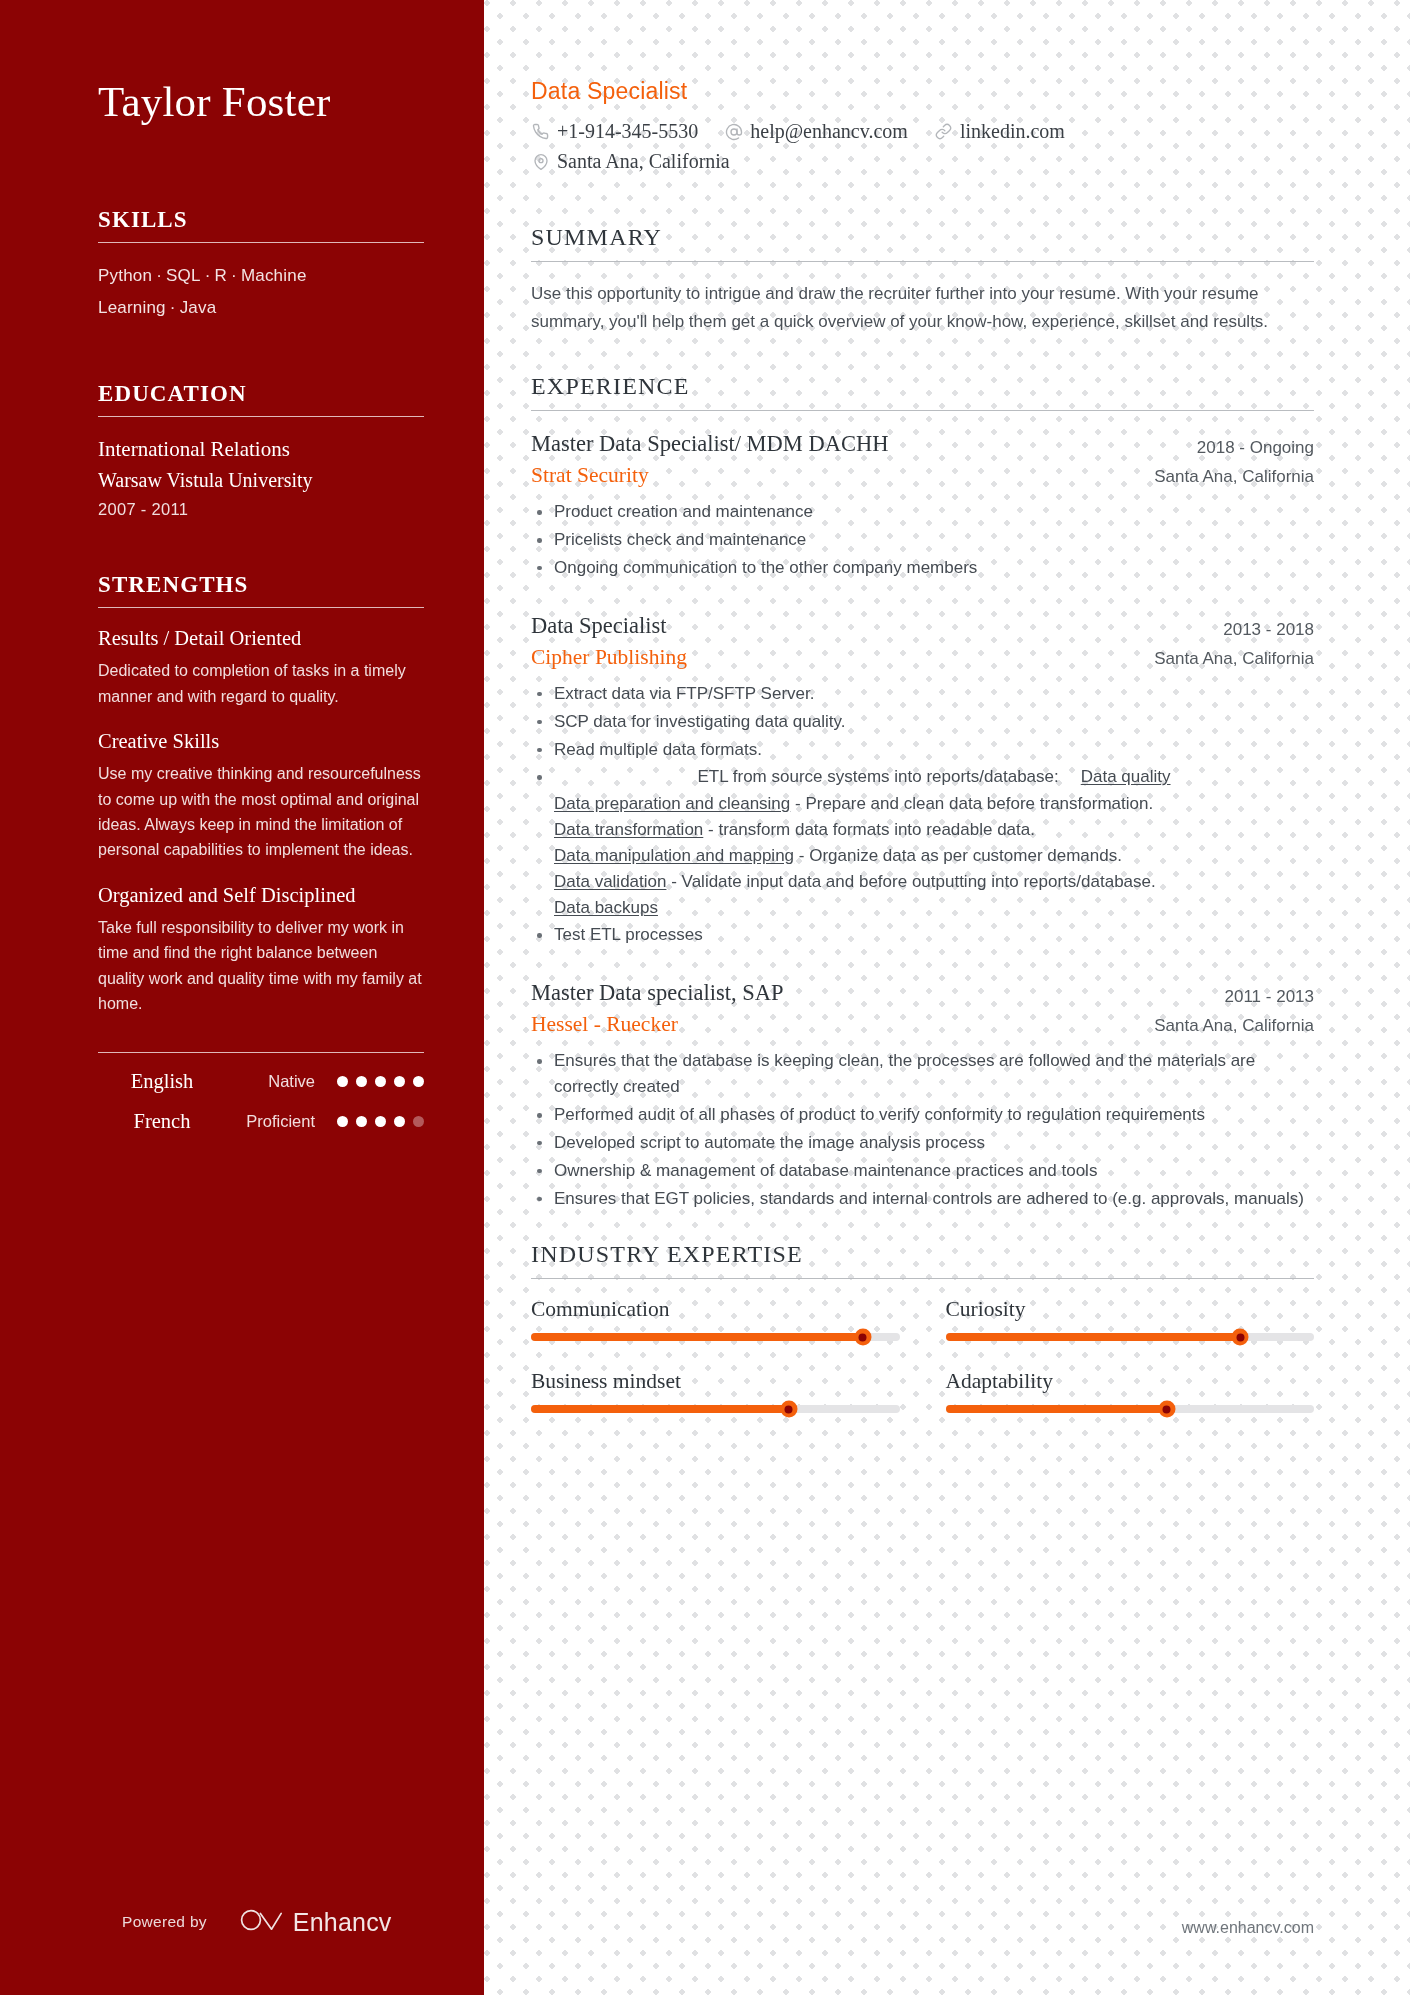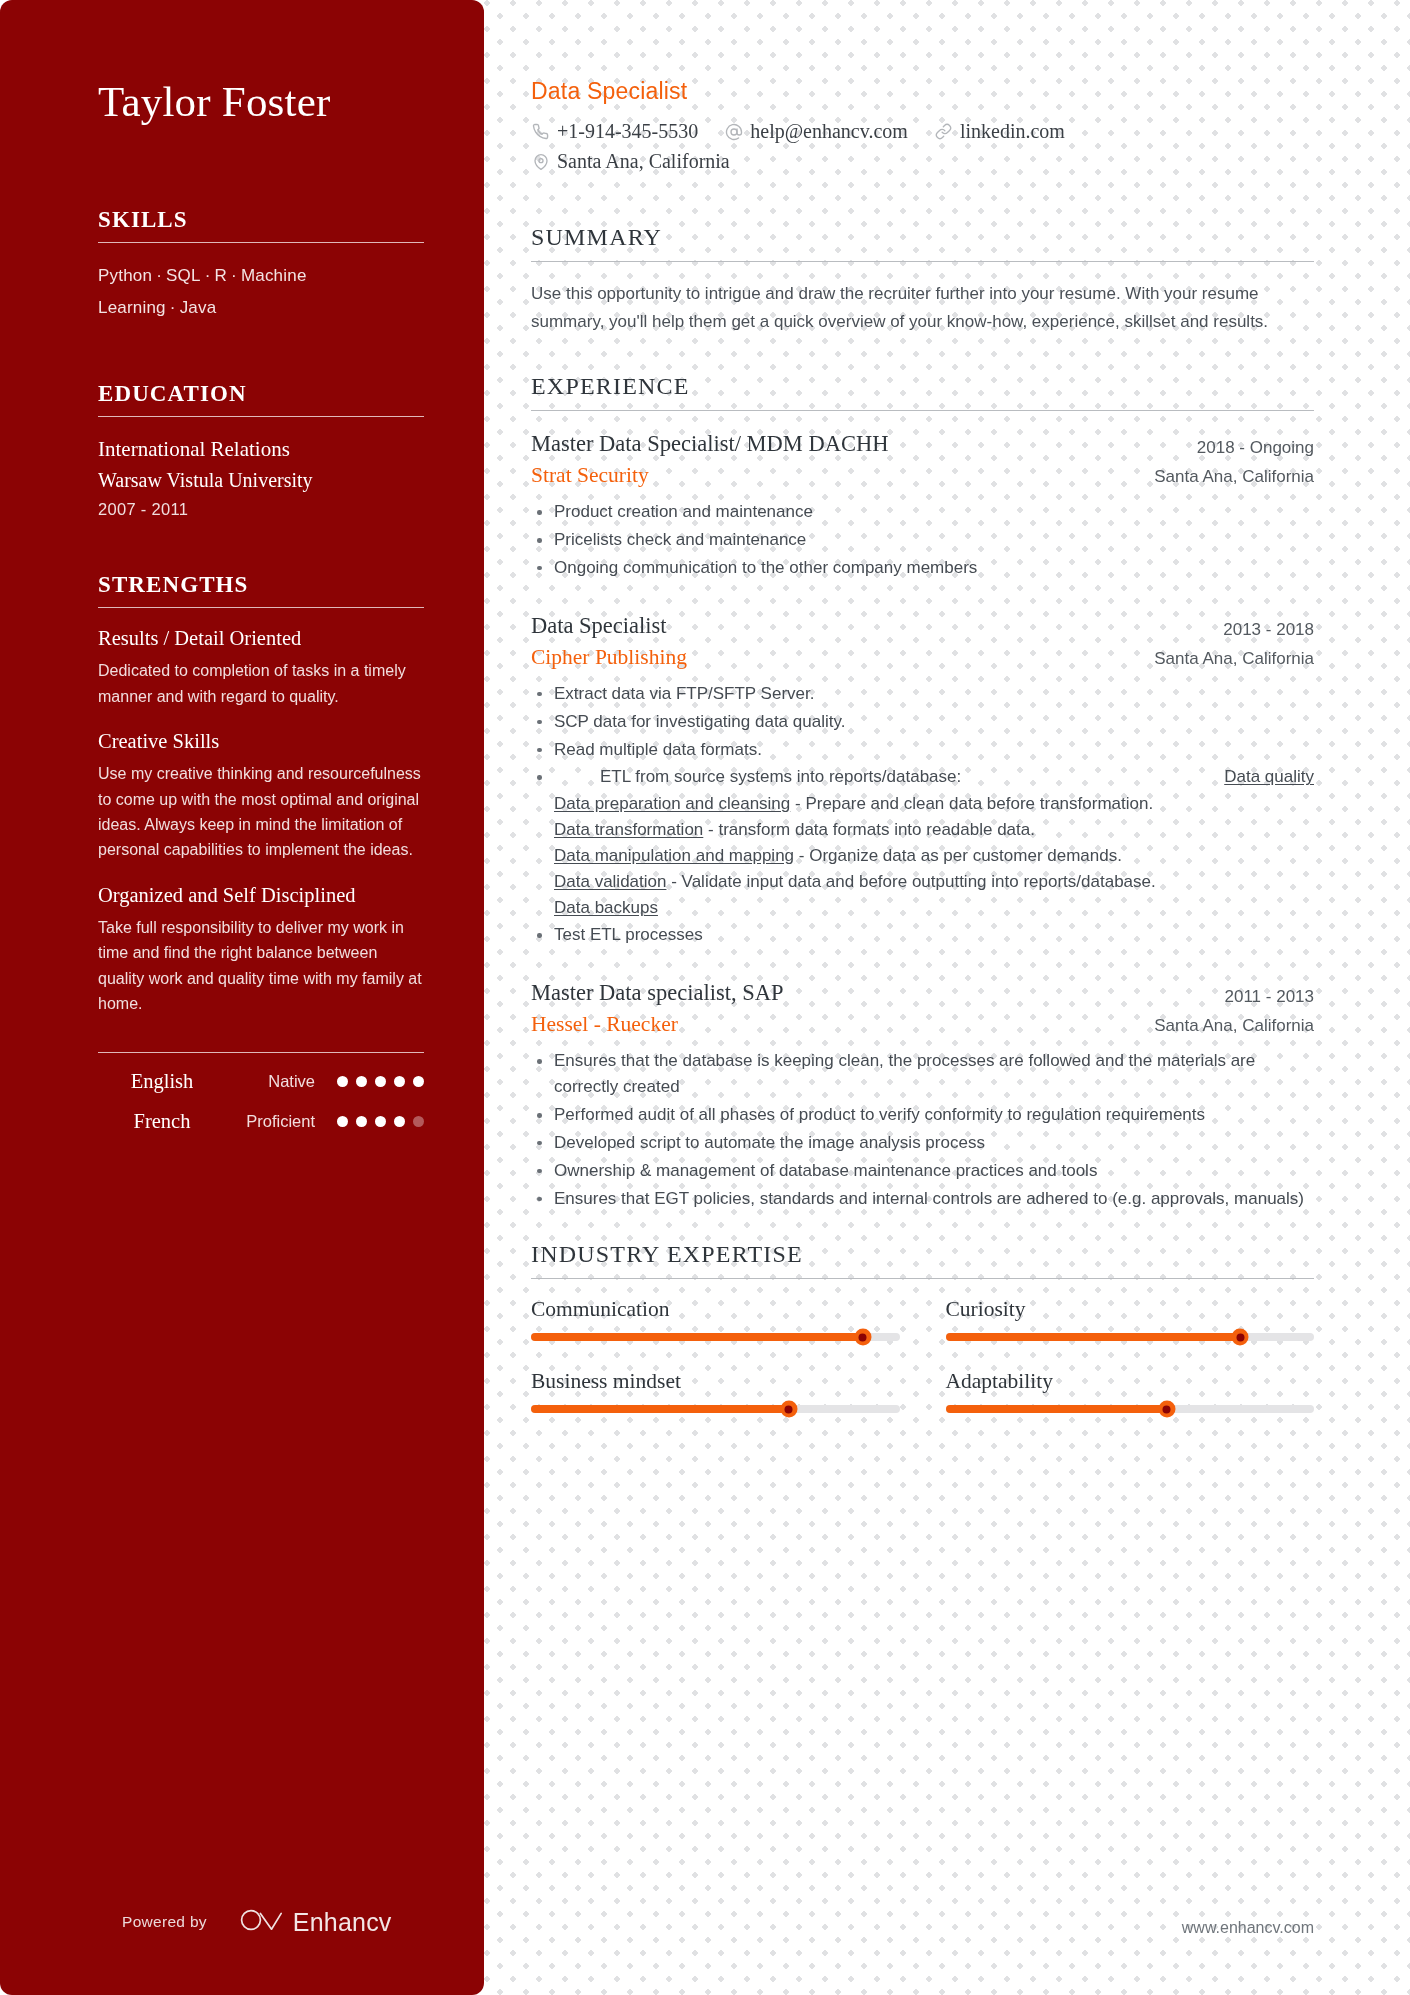--- a/index.html
+++ b/index.html
@@ -25,21 +25,20 @@
   }
 
   
   .sidebar {
     width: 484px;
     min-width: 484px;
     background: #8B0304;
     color: #ffffff;
     position: relative;
     padding: 0 0 0 0;
-    border-radius: 12px;
   }
 
   .sidebar-inner {
     padding: 78px 60px 0 98px;
   }
 
   .cand-name {
     font-family: "Liberation Serif", serif;
     font-size: 43px;
     font-weight: 400;
@@ -311,23 +310,22 @@
   }
   .sub-lines { margin-top: 1px; }
   .sub-line {
     font-size: 17px;
     line-height: 1.52;
     color: #454b52;
   }
   .u { text-decoration: underline; text-underline-offset: 2px; }
   .bullet-with-right {
     display: flex;
-    justify-content: space-between;
+    justify-content: center;
     align-items: baseline;
-    margin-left: 46px;
   }
   .right-tag { padding-left: 22px; white-space: nowrap; }
 
   .skillbars {
     display: grid;
     grid-template-columns: 1fr 1fr;
     column-gap: 46px;
     row-gap: 28px;
     margin-top: 4px;
     max-width: 930px;

